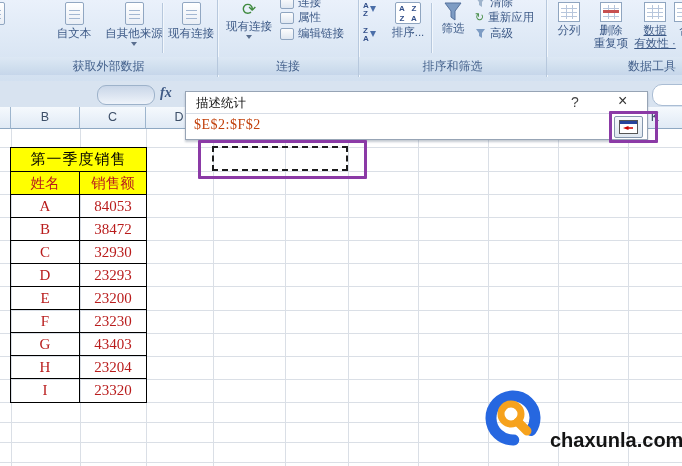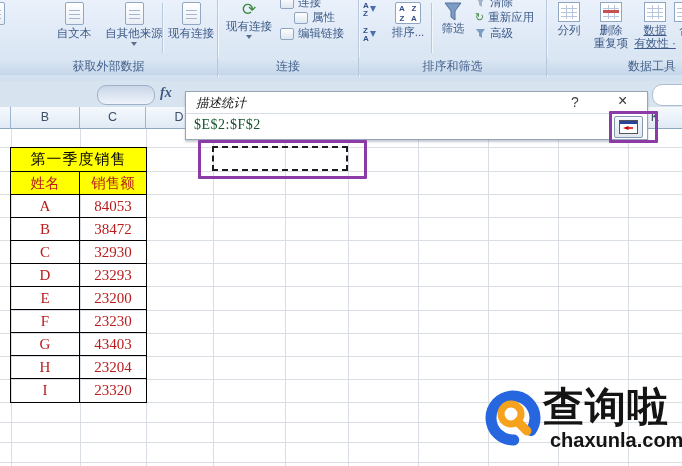--- a/index.html
+++ b/index.html
@@ -75,26 +75,26 @@
   
   .marching{position:absolute;left:212px;top:146px;width:136px;height:25px;box-sizing:border-box;
     border:2px dashed #1c1c1c;}
   .purple{position:absolute;box-sizing:border-box;border:3px solid #8b3aa6;border-radius:1px;}
   .purple.sel{left:198px;top:140px;width:169px;height:39px;}
   .purple.btn{left:609px;top:111px;width:49px;height:32px;}
 
   
   .dialog{position:absolute;left:185px;top:91px;width:463px;height:49px;background:#fff;
     border:1px solid #97a4b5;box-sizing:border-box;box-shadow:0 2px 2px rgba(90,105,125,.35);}
-  .dtitle{position:absolute;left:10px;top:3px;font-size:12.5px;color:#111;font-style:italic;}
+  .dtitle{position:absolute;left:10px;top:3px;font-size:12.5px;color:#111;}
   .dhelp{position:absolute;left:385px;top:2px;font-size:14px;color:#444;cursor:default;}
   .dclose{position:absolute;left:432px;top:0px;font-size:16px;color:#333;cursor:default;}
   .dsep{position:absolute;left:0;right:0;top:21px;height:1px;background:#d7dde6;}
   .drange{position:absolute;left:8px;top:25px;font-family:"Liberation Serif","DejaVu Serif",serif;
-    font-size:14px;color:#14532d;letter-spacing:.5px;}
+    font-size:14px;color:#c2410c;letter-spacing:.5px;}
   .collapse{position:absolute;right:4px;top:24px;width:27px;height:20px;background:linear-gradient(#f6f9fc,#dfe7f0);
     border:1px solid #8597ad;border-radius:2px;display:flex;align-items:center;justify-content:center;}
   .collapse .mini{width:17px;height:12px;background:#fff;border:1px solid #555;position:relative;}
   .collapse .mini em{position:absolute;left:0;right:0;top:0;height:3px;background:#27439b;}
   .collapse .mini s{position:absolute;left:3px;top:5px;width:10px;height:4px;background:#c00;
     clip-path:polygon(0 50%,55% 0,55% 30%,100% 30%,100% 70%,55% 70%,55% 100%);}
 
   
   .wm{position:absolute;left:484px;top:383px;width:198px;height:80px;}
   .wm .brand{position:absolute;left:59px;top:-3px;font-family:"Liberation Serif","DejaVu Serif",serif;
@@ -141,21 +141,21 @@
     <div class="rg" style="left:218px;width:140px;">
       <div class="rbtn" style="left:4px;top:0px;width:54px;">
         <span class="glyph">⟳</span>
         <span>现有连接</span>
         <span class="tri"></span>
       </div>
       <div class="rrow" style="left:62px;top:-4px;">
         <span class="minisq"></span>
         <span>连接</span>
       </div>
-      <div class="rrow" style="left:62px;top:11px;margin-left:14px;">
+      <div class="rrow" style="left:62px;top:11px;">
         <span class="minisq"></span>
         <span>属性</span>
       </div>
       <div class="rrow" style="left:62px;top:27px;">
         <span class="minisq"></span>
         <span>编辑链接</span>
       </div>
       <div class="glabel">连接</div>
     </div>
     <div class="rsep" style="left:358px;"></div>
@@ -353,17 +353,16 @@
 
   <div class="purple sel"></div>
   <div class="purple btn"></div>
 
   <div class="wm">
     <svg width="58" height="58" style="position:absolute;left:0;top:6px;" viewBox="0 0 58 58">
       <circle cx="29" cy="29" r="22" fill="none" stroke="#2667e0" stroke-width="11" stroke-linecap="round" stroke-dasharray="117 22" transform="rotate(88 29 29)"></circle>
       <circle cx="27" cy="25" r="10" fill="none" stroke="#f6a21d" stroke-width="7"></circle>
       <line x1="34" y1="33" x2="43" y2="42" stroke="#f6a21d" stroke-width="9" stroke-linecap="round"></line>
     </svg>
-    <div class="brand">查询啦</div>
     <div class="url">chaxunla.com</div>
   </div>
 
 </div>
 
 </body></html>

